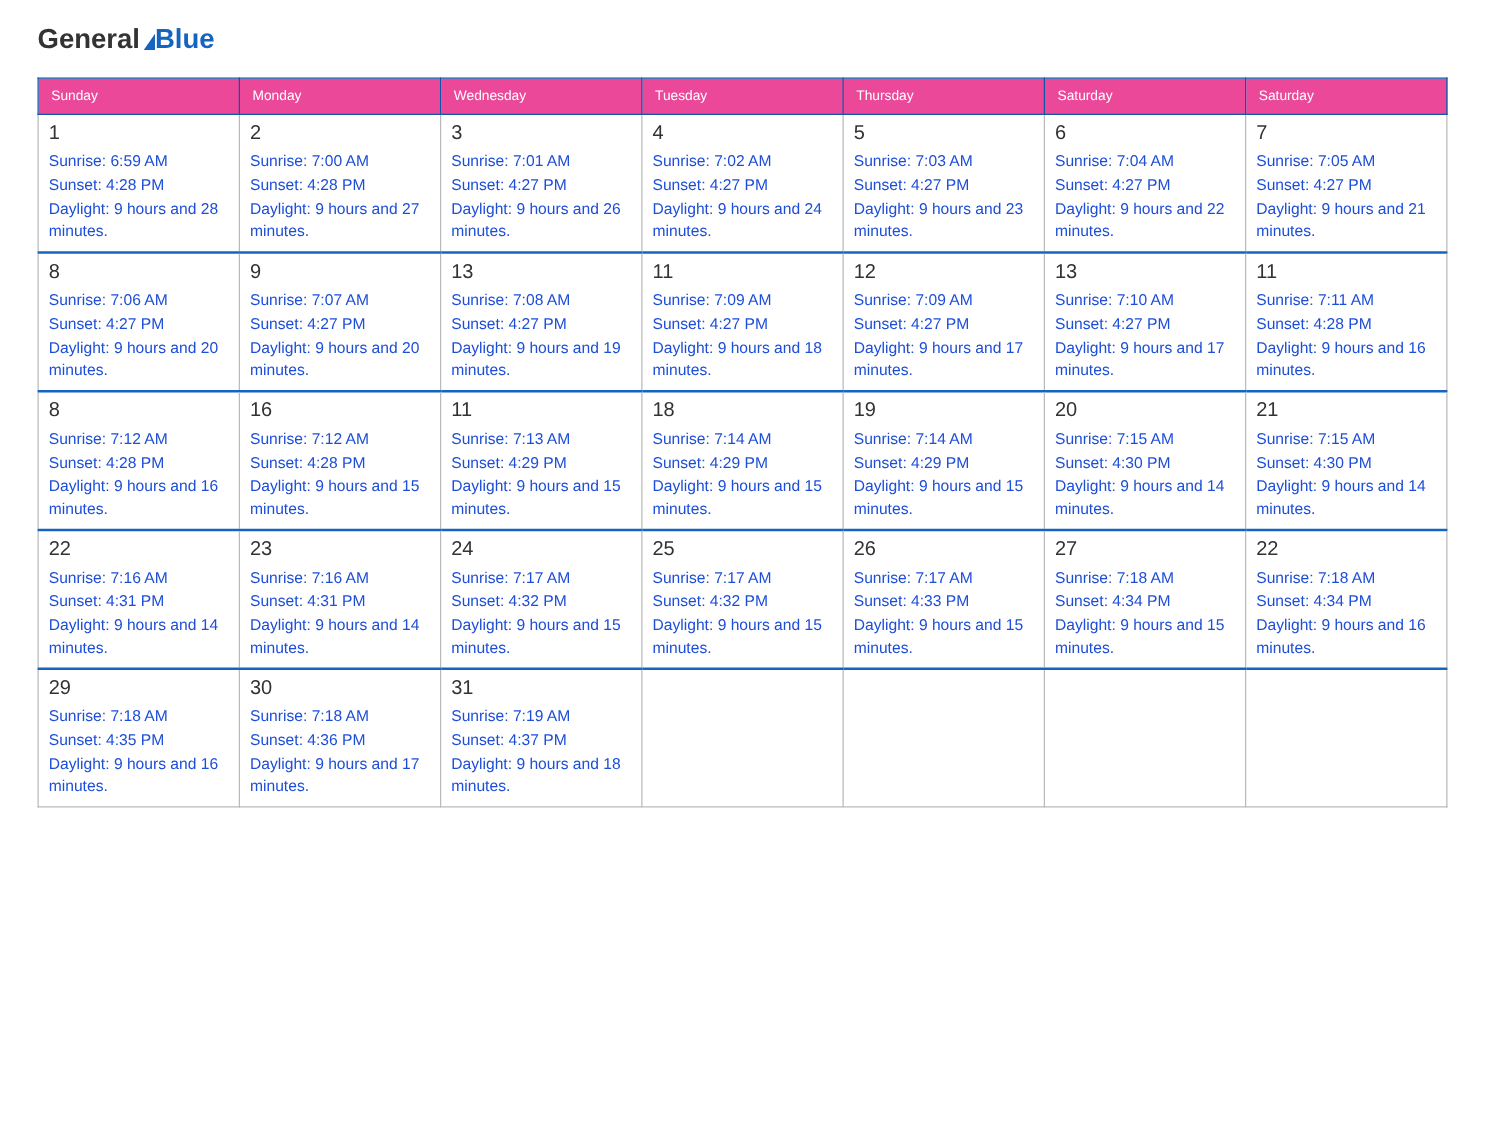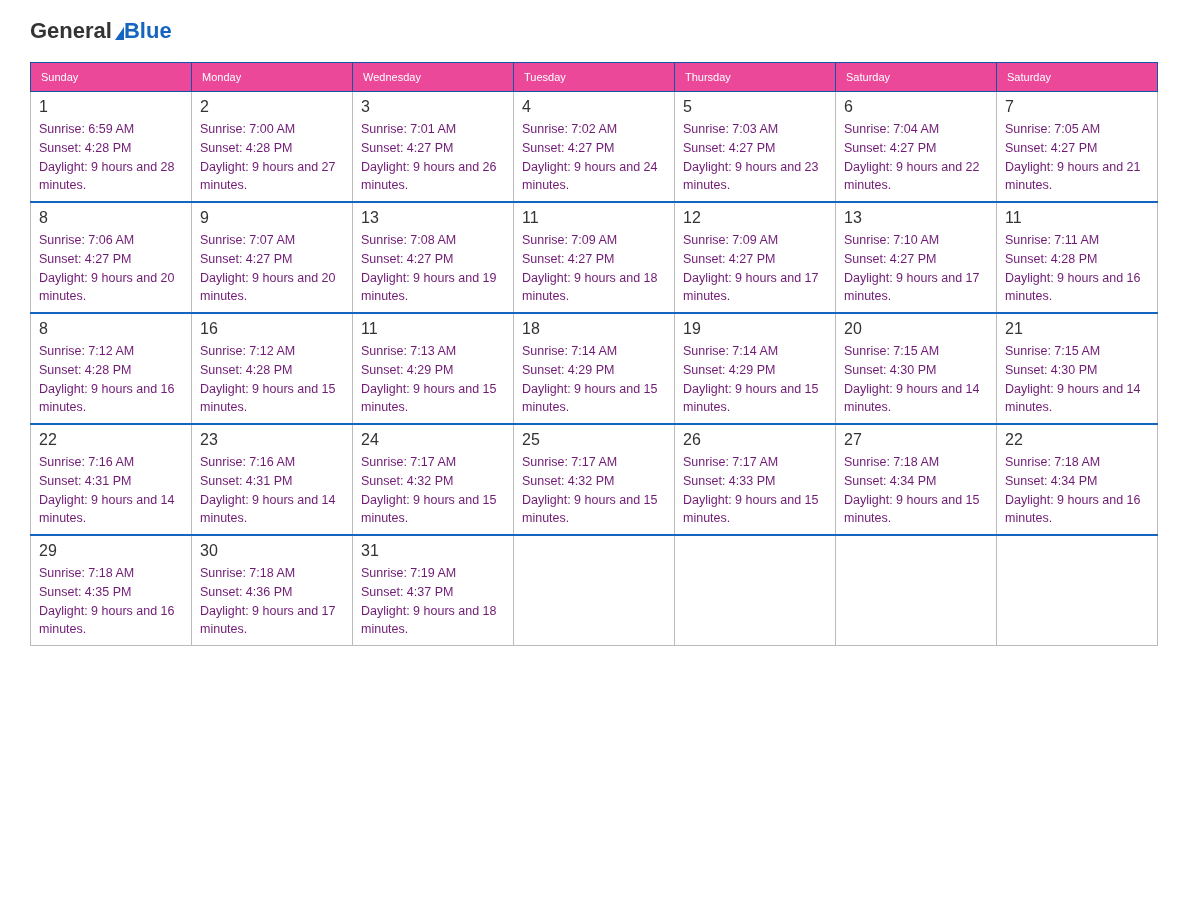--- a/index.html
+++ b/index.html
@@ -65,21 +65,21 @@
     }
     .calendar td .day-num {
       font-size: 16px;
       font-weight: normal;
       margin-bottom: 4px;
       display: block;
     }
     .calendar td .day-info {
       font-size: 12.5px;
       line-height: 1.5;
-      color: #701a75;
+      color: #1d4ed8;
     }
     .calendar tr td {
       border-top: 2px solid #1565c0;
     }
     .calendar tr:first-child td {
       border-top: 1px solid #bbb;
     }
     .empty-cell {
       background: #fff;
     }

